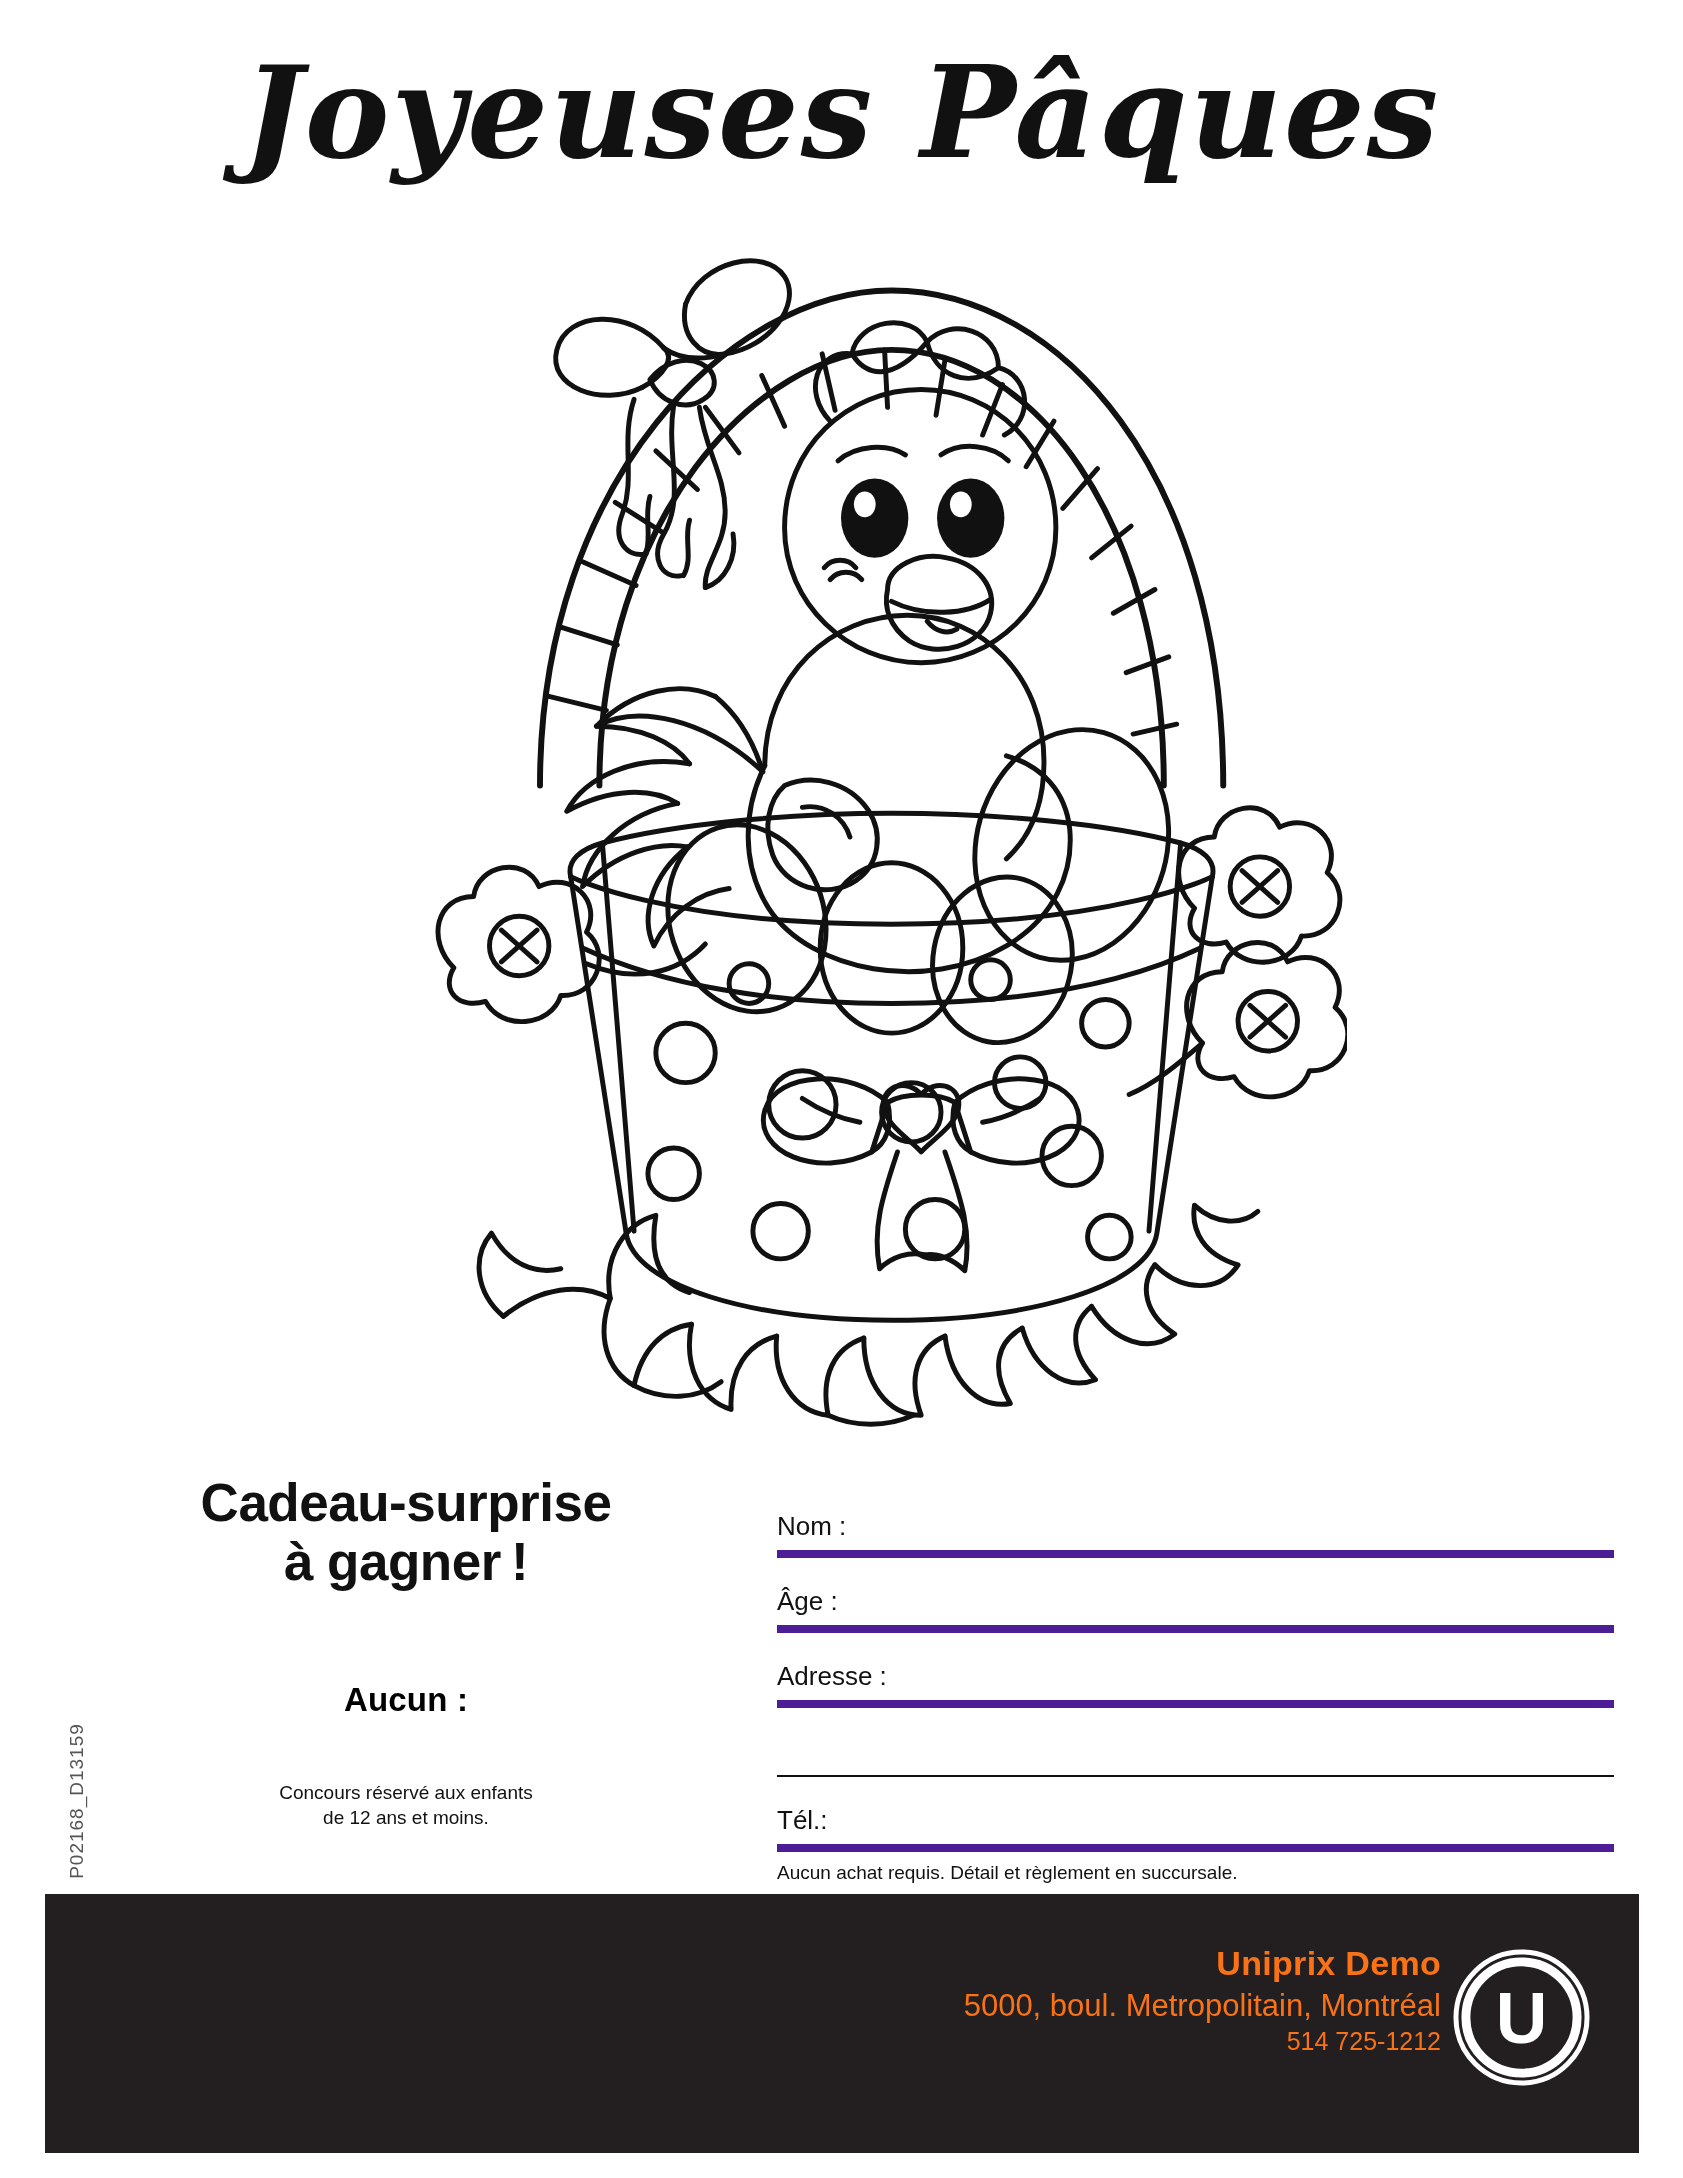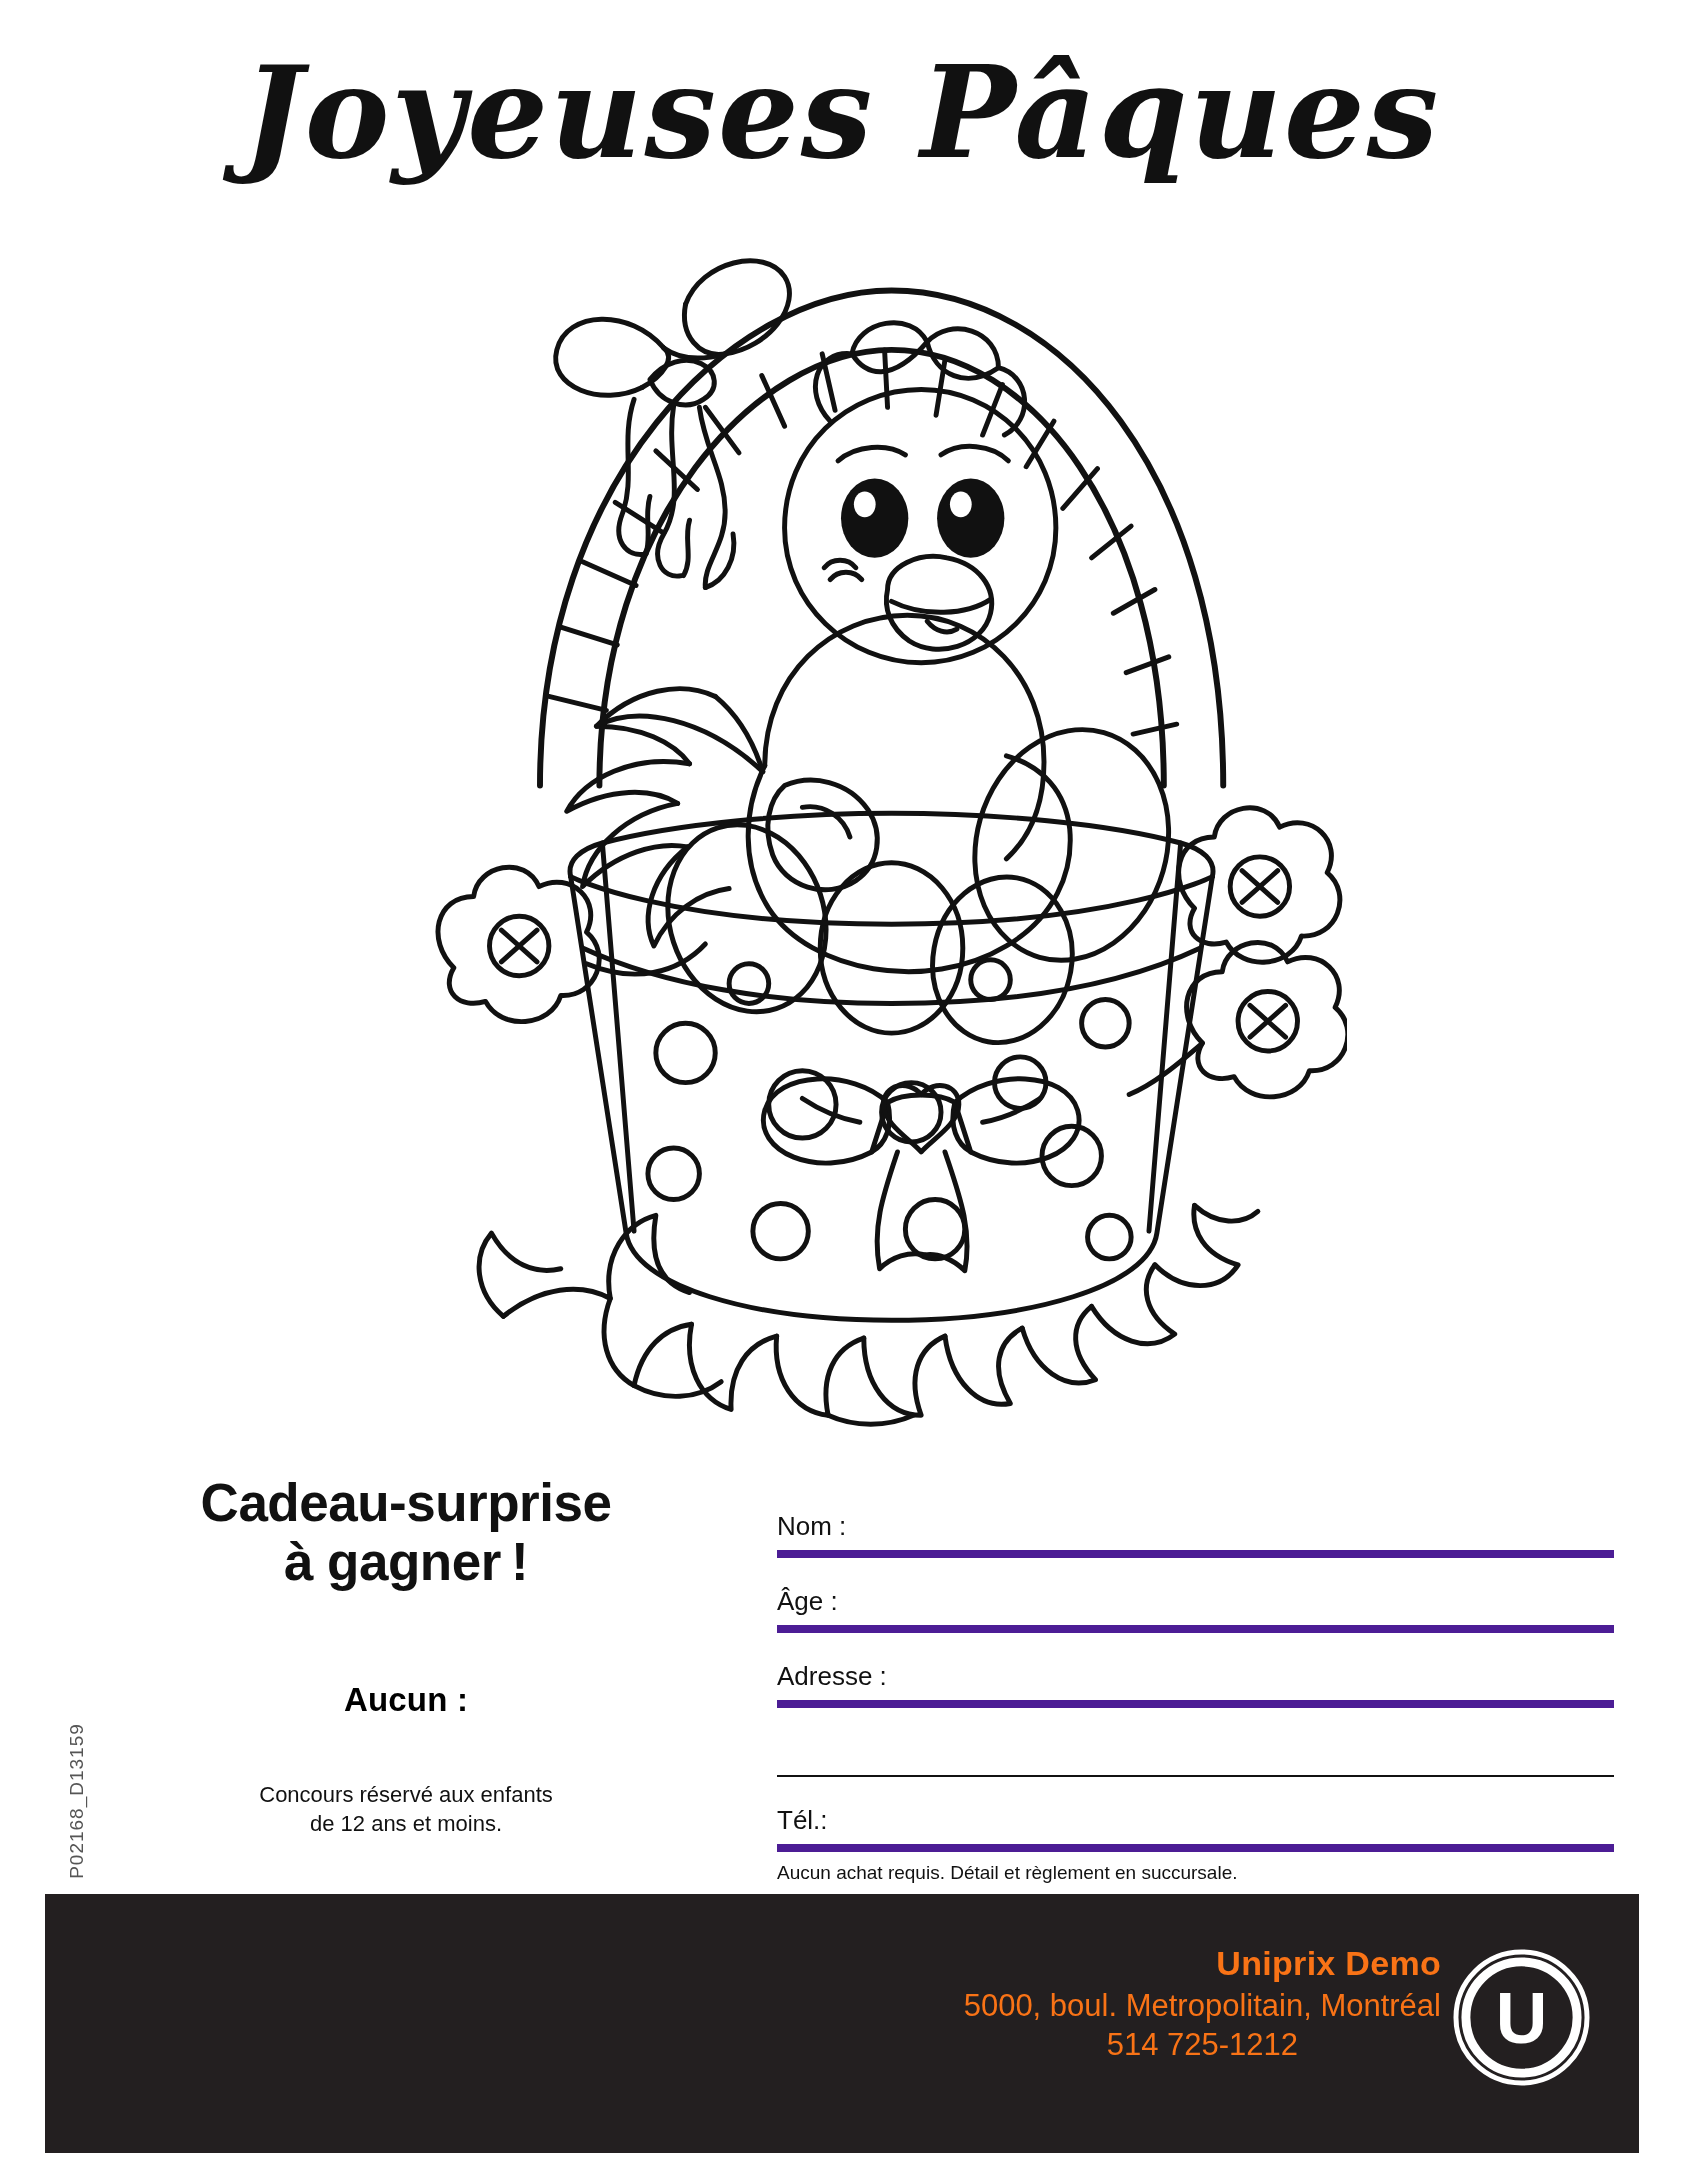--- a/index.html
+++ b/index.html
@@ -69,21 +69,21 @@
   }
   .prize-heading .l2 { display: block; }
   .draw-label {
     margin-top: 89px;
     font-weight: 700;
     font-size: 33px;
     letter-spacing: 0.2px;
   }
   .rules {
     margin-top: 61px;
-    font-size: 22px;
+    font-size: 19px;
     line-height: 1.35;
     color: #111;
   }
   .rules .l2 { display: block; }
 
   
   .side-code {
     position: absolute;
     left: -32px;
     top: 1782px;
@@ -142,23 +142,22 @@
   .store-name {
     font-size: 34px;
     font-weight: 700;
     letter-spacing: 0.3px;
   }
   .store-address {
     font-size: 31px;
     font-weight: 400;
   }
   .store-phone {
-    font-size: 31px;
+    font-size: 25px;
     font-weight: 400;
-    text-align: center;
   }
   .logo {
     position: absolute;
     right: 48px;
     top: 54px;
     width: 139px;
     height: 139px;
   }
   .logo svg { display: block; width: 100%; height: 100%; }
 </style>

